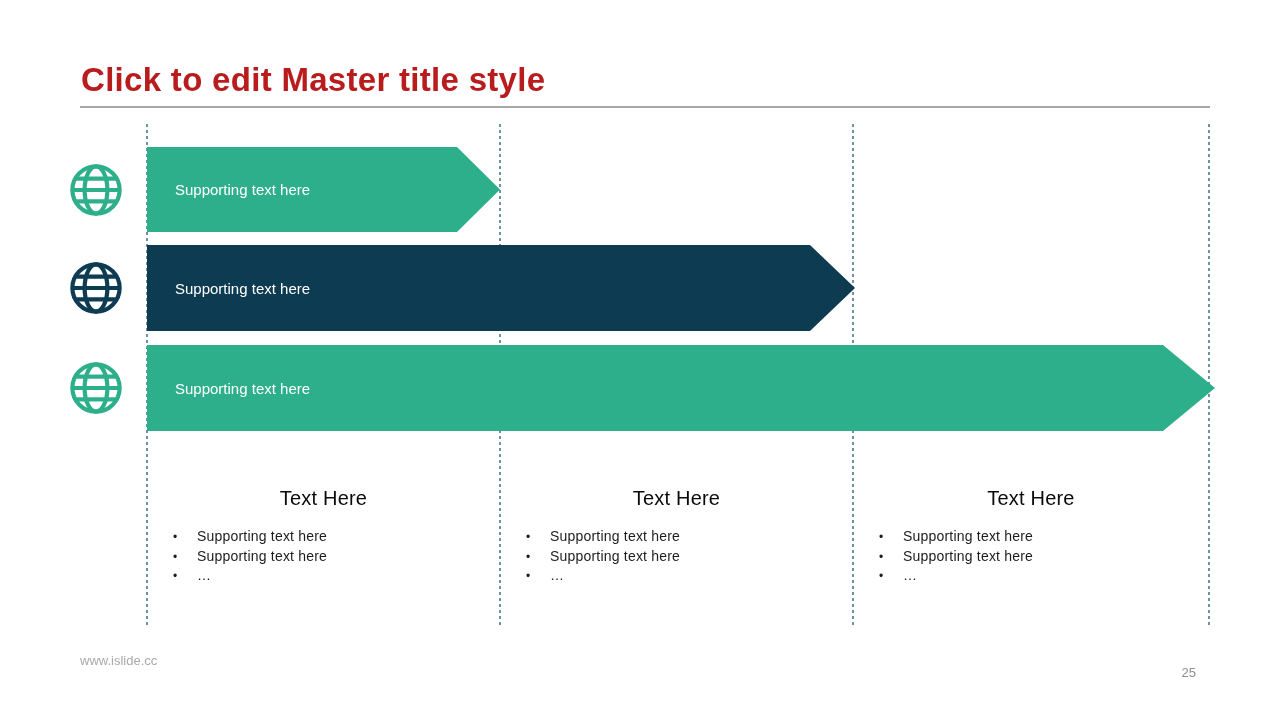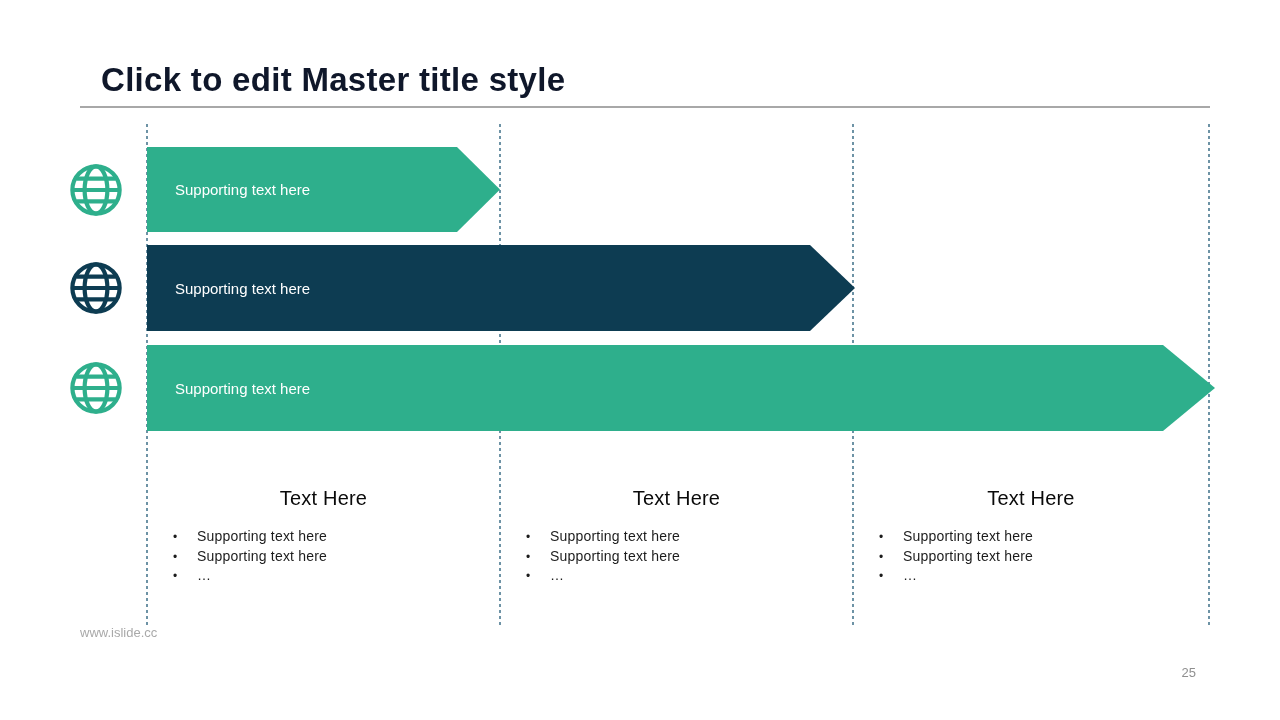--- a/index.html
+++ b/index.html
@@ -2,23 +2,22 @@
 <html><head>
 <meta charset="utf-8">
 <style>
   html,body { margin:0; padding:0; background:#ffffff; }
   .slide {
     position:relative; width:1280px; height:720px; background:#ffffff;
     font-family:"Liberation Sans", sans-serif; overflow:hidden;
   }
   .title {
     position:absolute; left:81px; top:61px;
-    font-size:33px; font-weight:bold; color:#0f172a; letter-spacing:0.3px;
+    font-size:33px; font-weight:bold; color:#b91c1c; letter-spacing:0.3px;
     white-space:nowrap;
-    margin-left:20px;
   }
   .title-rule {
     position:absolute; left:80px; top:106px; width:1130px; height:2px;
     background:#a8a8a8;
   }
   .guide {
     position:absolute; top:124px; height:504px; width:2px; z-index:1;
     background:repeating-linear-gradient(to bottom,
       rgba(60,110,135,0.75) 0px, rgba(60,110,135,0.75) 3px,
       transparent 3px, transparent 6px);
@@ -52,21 +51,21 @@
     letter-spacing:0.2px;
   }
   .bullets { margin-top:17px; }
   .bullet {
     display:flex; align-items:baseline; padding-left:26px;
     font-size:14px; color:#1c1c1c; line-height:18.5px; letter-spacing:0.2px;
   }
   .bullet .dot { width:24px; flex:0 0 24px; font-size:12px; color:#1c1c1c; }
 
   .footer-url {
-    position:absolute; left:80px; top:625px; font-size:13px; color:#a9a9a9;
+    position:absolute; left:80px; top:653px; font-size:13px; color:#a9a9a9;
   }
   .page-num {
     position:absolute; right:84px; top:653px; font-size:13px; color:#8f8f8f;margin-top:12px;
   }
 </style>
 </head>
 <body>
 
 <div class="slide">
 

